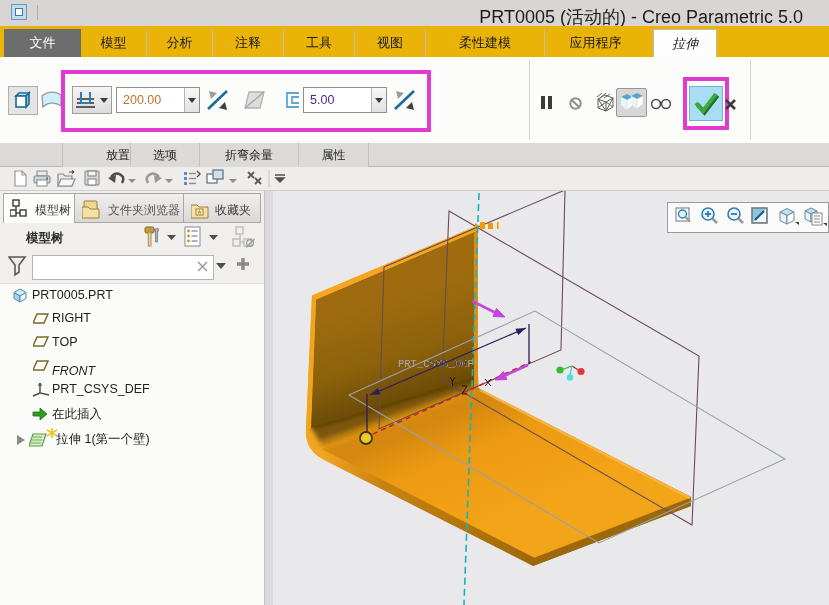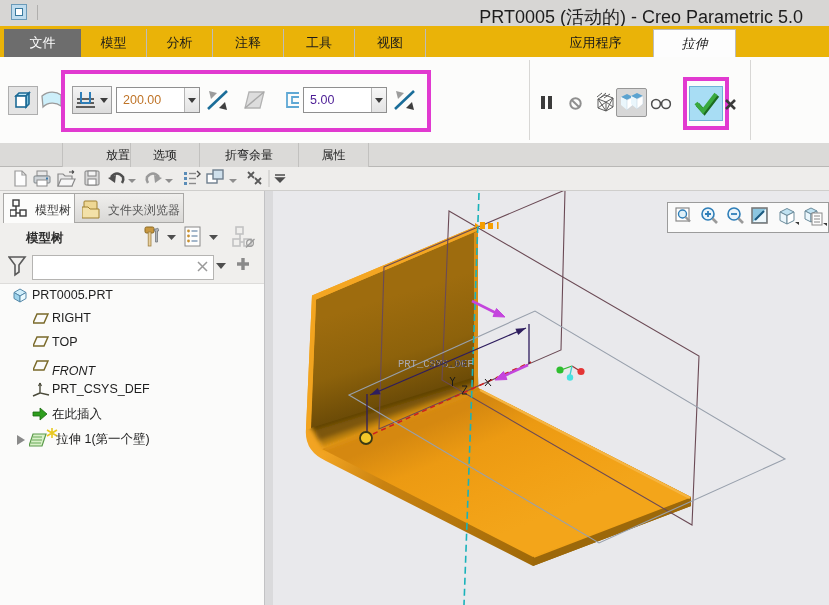--- a/index.html
+++ b/index.html
@@ -72,22 +72,23 @@
     <div class="ttext abs">PRT0005 (活动的) - Creo Parametric 5.0</div>
   </div>
 
   <div id="tabrow" class="abs">
     <div class="rtab" id="tab-file">文件</div>
     <div class="rtab sep" style="left:81px;width:66px;">模型</div>
     <div class="rtab sep" style="left:147px;width:66px;">分析</div>
     <div class="rtab sep" style="left:213px;width:71px;">注释</div>
     <div class="rtab sep" style="left:284px;width:71px;">工具</div>
     <div class="rtab sep" style="left:355px;width:71px;">视图</div>
+    <div class="rtab sep" style="left:426px;width:119px;">柔性建模</div>
     <div class="rtab" style="left:545px;width:101px;">应用程序</div>
-    <div class="rtab" id="tab-act" style="left:653px;width:83px;">拉伸</div>
+    <div class="rtab" id="tab-act" style="left:653px;width:64px;">拉伸</div>
   </div>
 
   <div id="ribbon" class="abs">
     <div class="gsep" style="left:529px;"></div>
     <div class="gsep" style="left:750px;"></div>
     <div id="ribbon-content">
 
       <div class="abs" style="left:8px;top:29px;width:30px;height:29px;background:#e4e4e4;border:1px solid #aeaeae;">
         <svg width="28" height="27" style="position:absolute;left:0;top:0;">
           <polygon points="7,9 17,9 20,6 10,6" fill="#bfe6f5" stroke="#1d6b96" stroke-width="1.6"></polygon>
@@ -291,20 +292,28 @@
           </g>
         </svg>
         <span style="left:31px;">模型树</span>
       </div>
       <div class="ntab" id="ntab2">
         <svg width="24" height="24" style="position:absolute;left:7px;top:5px;">
           <rect x="2" y="2" width="13" height="9" rx="1" fill="#eed794" stroke="#a08030"></rect>
           <path d="M0,8 L6,8 L8,10 L17,10 L17,19 L0,19 Z" fill="#f3e1a8" stroke="#a08030"></path>
         </svg>
         <span style="left:33px;color:#555;">文件夹浏览器</span>
+      </div>
+      <div class="ntab" id="ntab3">
+        <svg width="24" height="24" style="position:absolute;left:7px;top:5px;">
+          <path d="M0,6 L6,6 L8,8 L17,8 L17,19 L0,19 Z" fill="#f3e1a8" stroke="#a08030"></path>
+          <rect x="5" y="10" width="7" height="6" fill="#fdf6e0" stroke="#a08030"></rect>
+          <path d="M8.5,10.5 L9.3,12.2 L11.2,12.3 L9.7,13.5 L10.2,15.3 L8.5,14.2 L6.8,15.3 L7.3,13.5 L5.8,12.3 L7.7,12.2 Z" fill="#c8a030"></path>
+        </svg>
+        <span style="left:31px;">收藏夹</span>
       </div>
       <div id="mthead" class="abs">
         <div class="t">模型树</div>
         <svg width="264" height="29" style="position:absolute;left:0;top:0;">
 
           <g transform="translate(143,4)">
             <rect x="2" y="0" width="9" height="6" rx="1.5" fill="#c89840" stroke="#8a6820"></rect>
             <rect x="5.2" y="5" width="2.8" height="14" fill="#e8d0a0" stroke="#a08040" stroke-width="0.8"></rect>
             <path d="M13,2 Q16,0 15.5,4 L14.5,4 L14.5,15 L12.5,15 L12.5,4 L11.5,4 Q11,1 13,2" fill="#b0b4b8" stroke="#70767c" stroke-width="0.8"></path>
           </g>

